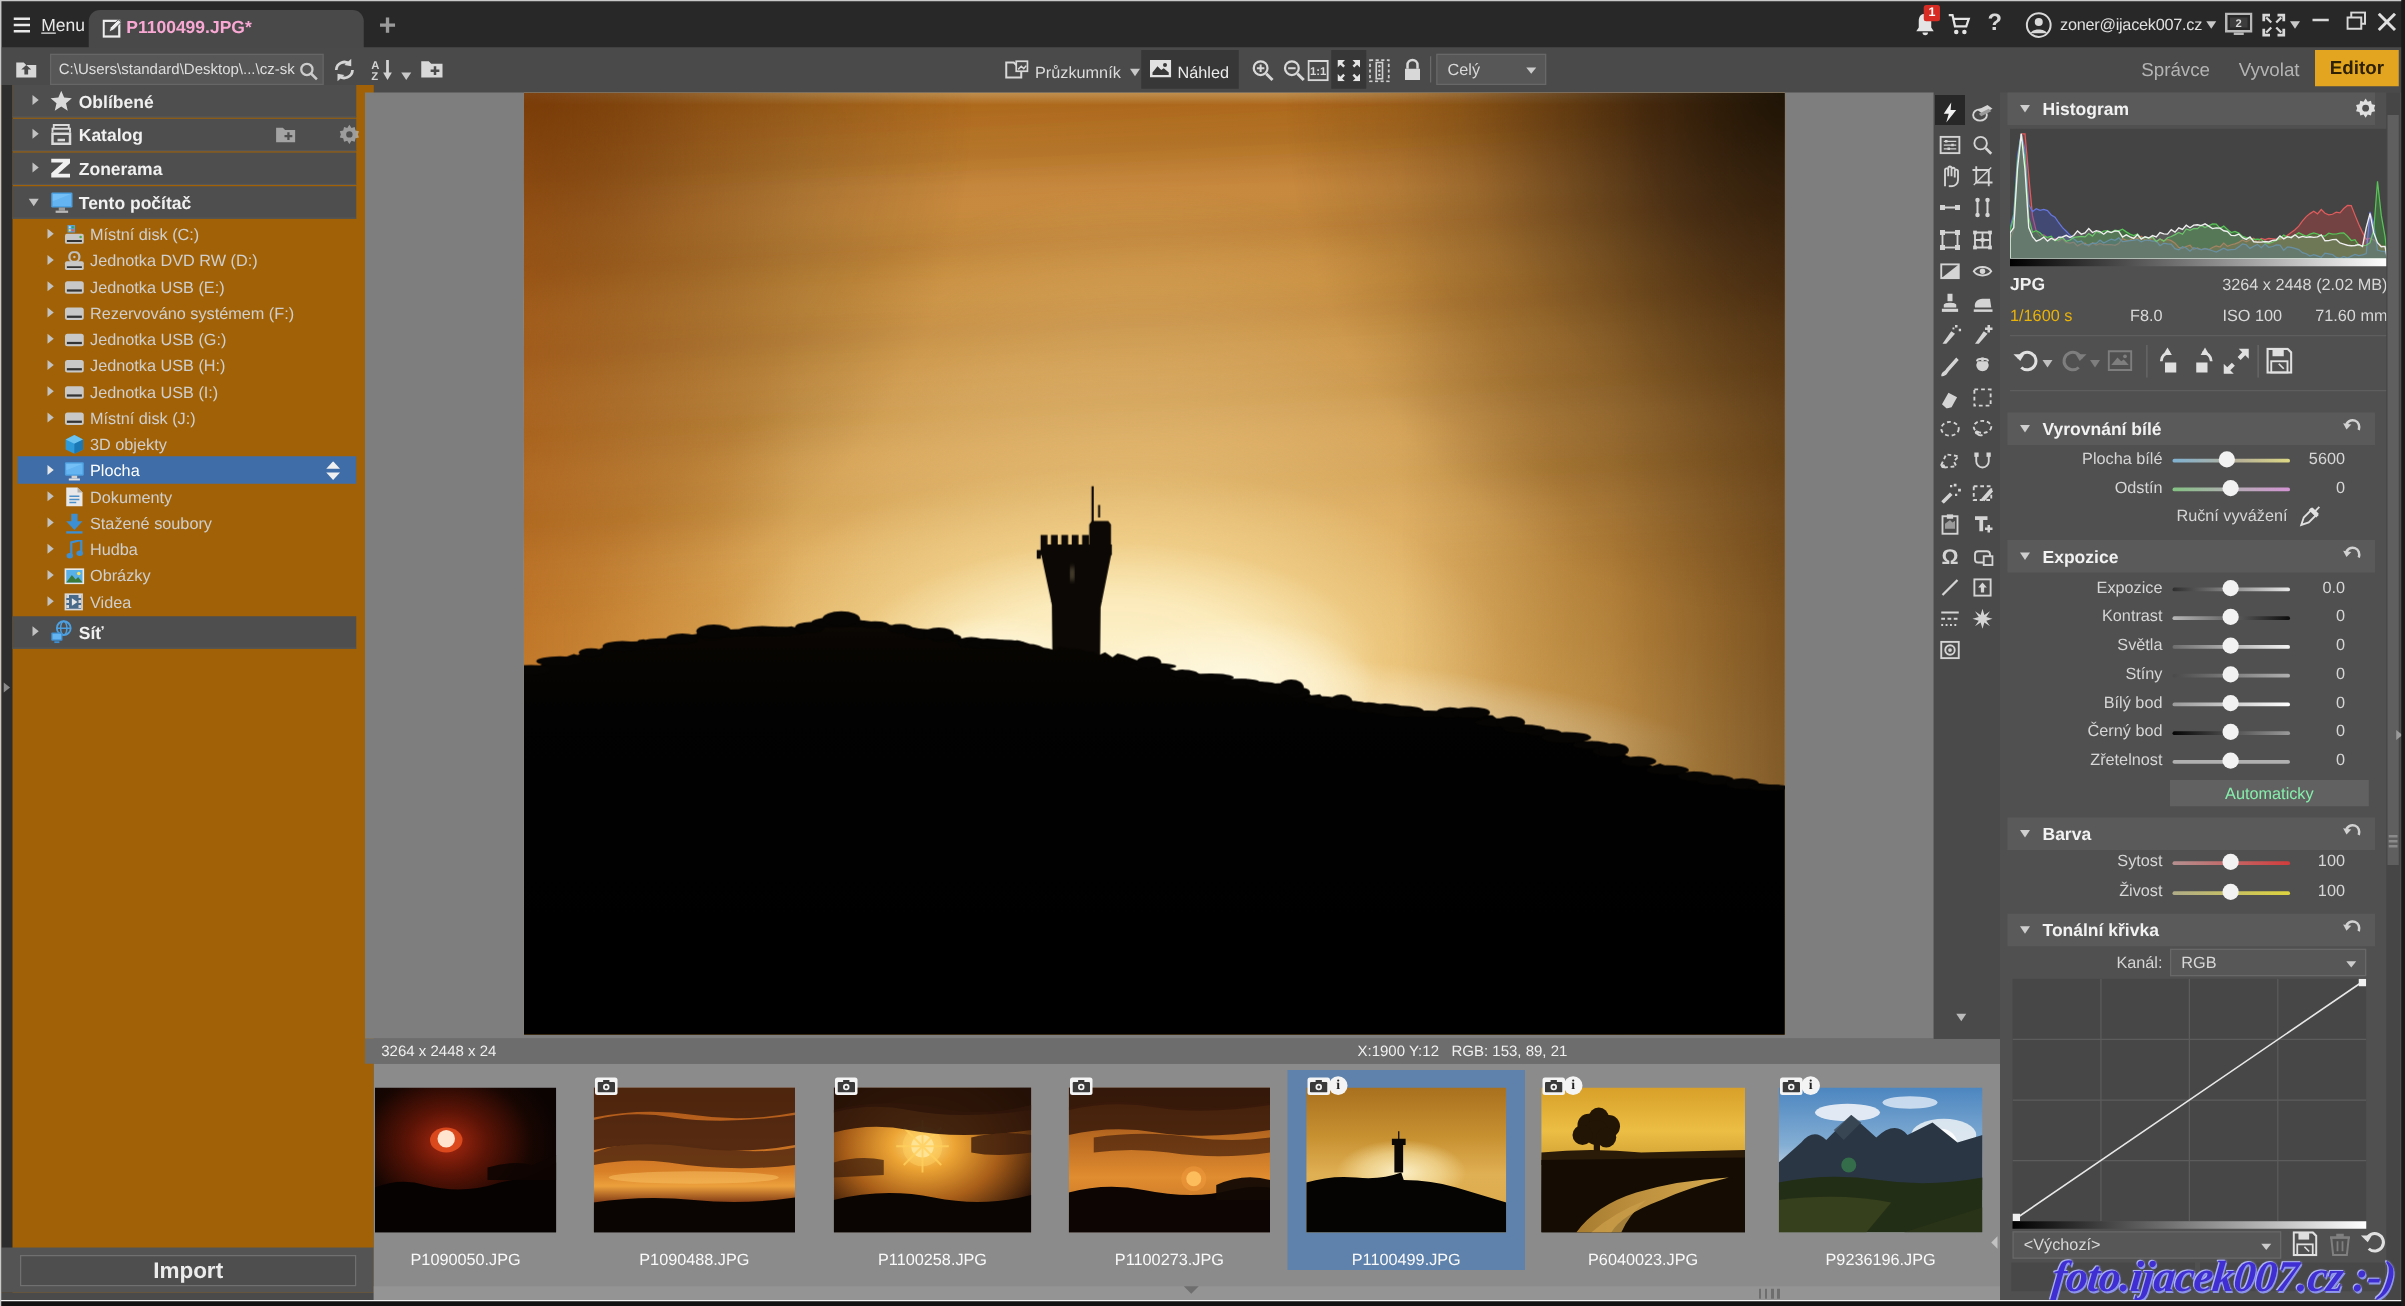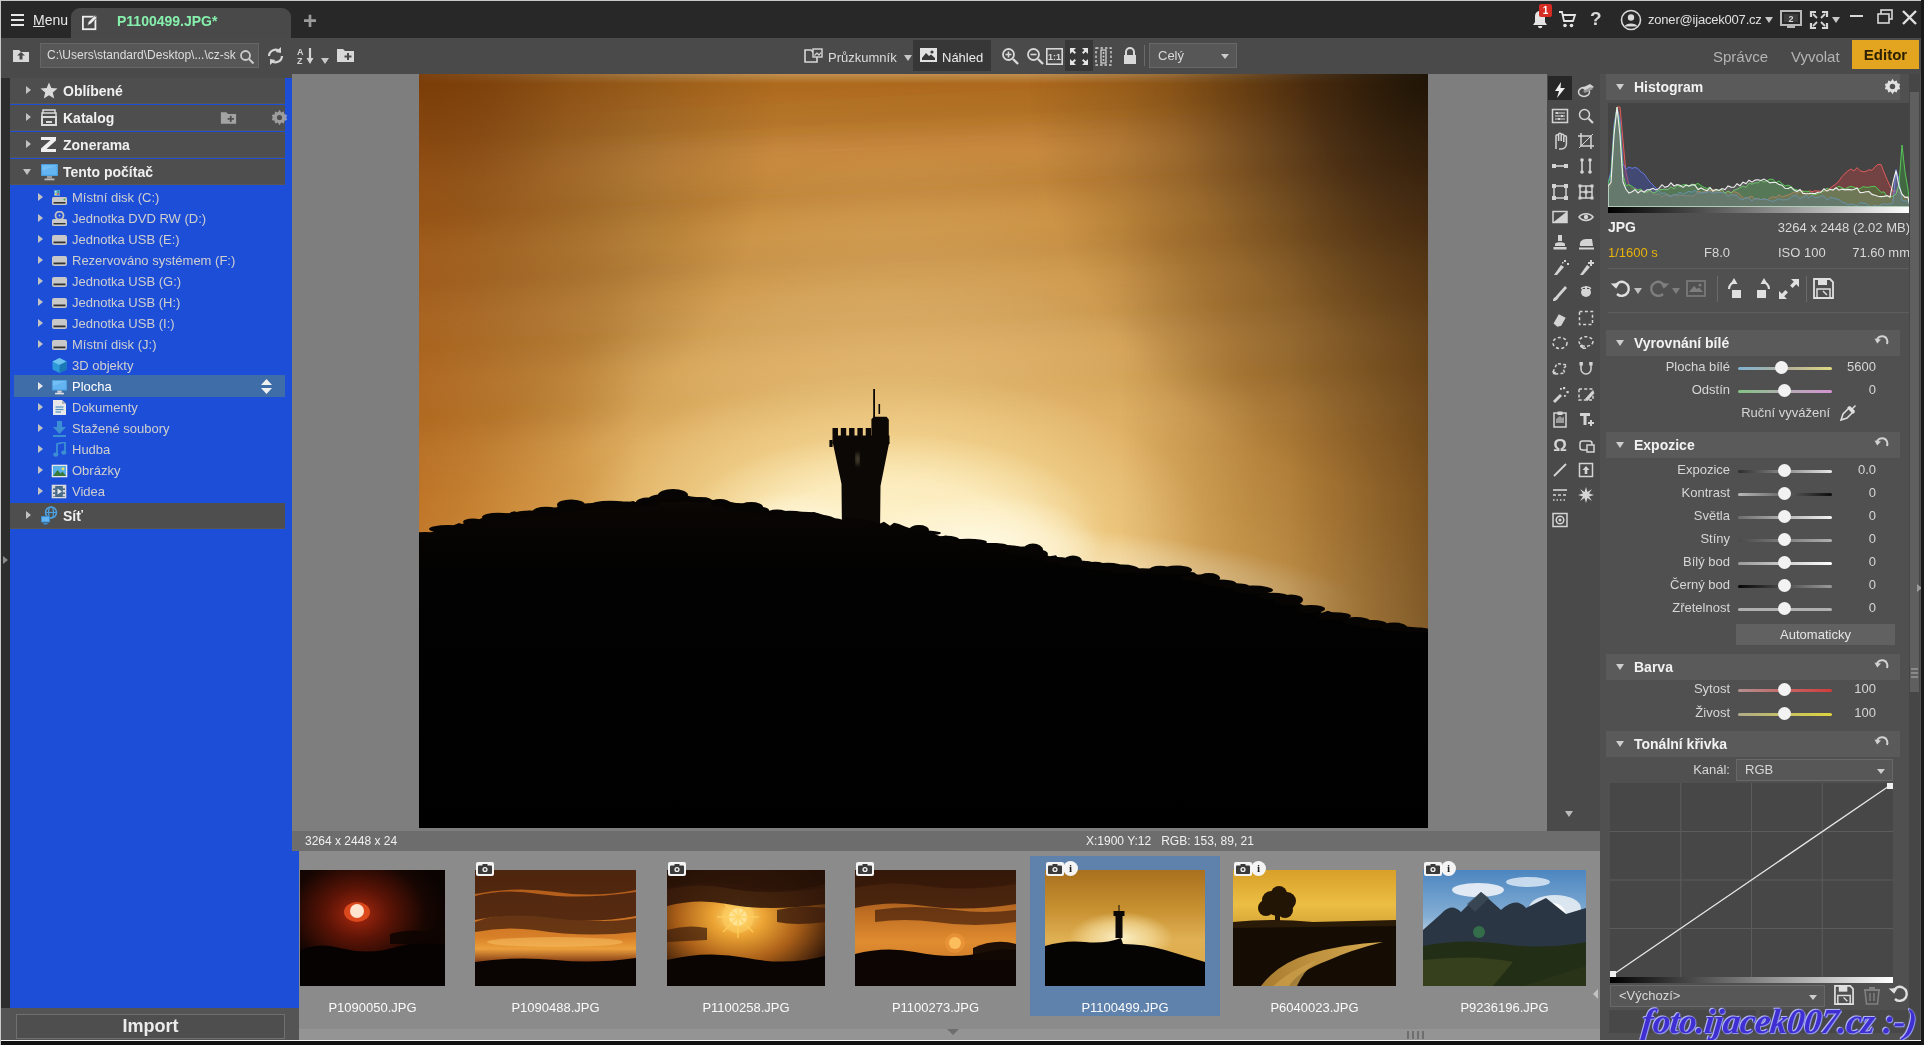--- a/index.html
+++ b/index.html
@@ -7,35 +7,35 @@
 #app{position:absolute;left:0;top:0;width:1924px;height:753px;background:#4a4a4a;}
 .abs{position:absolute;}
 
 #titlebar{left:0;top:0;width:1924px;height:38px;background:#282828;border-top:1px solid #c9c9c9;border-left:1px solid #c9c9c9;}
 #hamb{left:10px;top:13px;width:13px;height:12px;}
 #hamb div{height:2px;background:#e8e8e8;margin-bottom:2.8px;}
 #menutxt{left:32px;top:11px;color:#e8e8e8;font-size:14px;}
 #menutxt u{text-decoration:underline;}
 #tab{left:70px;top:7px;width:220px;height:31px;background:#494949;border-radius:9px 9px 0 0;}
 #tabicon{left:81px;top:13px;width:17px;height:17px;}
-#tabname{left:116px;top:12px;color:#86efac;font-size:14px;font-weight:bold;}
+#tabname{left:100px;top:12px;color:#f9a8d4;font-size:14px;font-weight:bold;}
 #tabplus{left:302px;top:6px;color:#9a9a9a;font-size:24px;font-weight:bold;}
 .tbicon{color:#d8d8d8;}
 #winmin{left:1849px;top:14px;width:13px;height:2px;background:#d8d8d8;}
 
 #toolbar{left:1px;top:38px;width:1923px;height:36px;background:#4a4a4a;}
 #pathbox{left:39px;top:5px;width:219px;height:25px;background:#575757;border:1px solid #666;color:#dedede;font-size:12px;line-height:23px;padding-left:6px;}
 .ddl{background:#575757;border:1px solid #686868;color:#d8d8d8;font-size:13px;}
 #nahledbtn{left:912px;top:2px;width:78px;height:31px;background:#373737;}
 #fullbtn{left:1064px;top:2px;width:28px;height:31px;background:#373737;}
 #celydd{left:1148px;top:5px;width:88px;height:25px;line-height:23px;padding-left:8px;}
 .modetab{color:#b4b4b4;font-size:15px;}
 #editorbtn{left:1851px;top:2px;width:67px;height:29px;background:#e3a41f;color:#2d2102;font-size:15px;font-weight:bold;text-align:center;line-height:30px;}
 
-#sidebar{left:1px;top:78px;width:298px;height:966px;background:#1d4ed8;}
+#sidebar{left:1px;top:68px;width:298px;height:966px;background:#a16207;}
 #sidebar .edge{left:0;top:0;width:9px;height:966px;background:#2d2d2d;}
 .trow{position:absolute;left:9px;width:275px;height:26px;background:#4e4e4e;border-bottom:1px solid #565656;color:#f0f0f0;font-weight:bold;font-size:14px;line-height:26px;}
 .crow{position:absolute;left:9px;width:275px;height:21px;color:#cfcfcf;font-size:13px;line-height:21px;}
 .arr{position:absolute;width:0;height:0;}
 .arr.r{border-left:5px solid #c2c2c2;border-top:4.5px solid transparent;border-bottom:4.5px solid transparent;}
 .arr.d{border-top:6px solid #c2c2c2;border-left:4.5px solid transparent;border-right:4.5px solid transparent;}
 #importarea{left:0;top:930px;width:298px;height:36px;background:#545454;}
 #importbtn{left:15px;top:936px;width:269px;height:25px;background:#4e4e4e;border:1px solid #707070;color:#ececec;font-weight:bold;font-size:18px;text-align:center;line-height:22px;}
 
 #canvas{left:292px;top:74px;width:1255px;height:757px;background:#7e7e7e;}
@@ -811,21 +811,21 @@
   <div class="sthumb abs" style="left:178px;top:482px;"></div>
   <div class="sval abs" style="top:480px;">0</div>
   <div class="slbl abs" style="left:4px;top:503px;">Černý bod</div>
   <div class="strack abs" style="top:511px;background:linear-gradient(90deg,#050505,#9a9a9a);"></div>
   <div class="sthumb abs" style="left:178px;top:505px;"></div>
   <div class="sval abs" style="top:503px;">0</div>
   <div class="slbl abs" style="left:4px;top:526px;">Zřetelnost</div>
   <div class="strack abs" style="top:534px;background:#b0b0b0;"></div>
   <div class="sthumb abs" style="left:178px;top:528px;"></div>
   <div class="sval abs" style="top:526px;">0</div>
-  <div class="abs" style="left:136px;top:550px;width:159px;height:21px;background:#616161;color:#e5e5e5;font-size:13px;text-align:center;line-height:21px;">Automaticky</div>
+  <div class="abs" style="left:136px;top:550px;width:159px;height:21px;background:#616161;color:#86efac;font-size:13px;text-align:center;line-height:21px;">Automaticky</div>
   <div class="phead" style="top:580px;"><span class="tri"></span><span class="ttl">Barva</span><svg class="rst" style="transform:none;" width="16" height="15" viewBox="0 0 16 15">
           <path d="M3 8 C3 4 7 2.5 10 3.5 C13 4.5 14 8 13 11" fill="none" stroke="#d2d2d2" stroke-width="2"></path>
           <path d="M0.5 5.5 L3.2 10.5 L7 6.5 Z" fill="#d2d2d2"></path>
         </svg></div>
   <div class="slbl abs" style="left:4px;top:607px;">Sytost</div>
   <div class="strack abs" style="top:615px;background:linear-gradient(90deg,#b59090,#d23c3c);"></div>
   <div class="sthumb abs" style="left:178px;top:609px;"></div>
   <div class="sval abs" style="top:607px;">100</div>
   <div class="slbl abs" style="left:4px;top:631px;">Živost</div>
   <div class="strack abs" style="top:639px;background:linear-gradient(90deg,#b0ac88,#ded43e);"></div>

